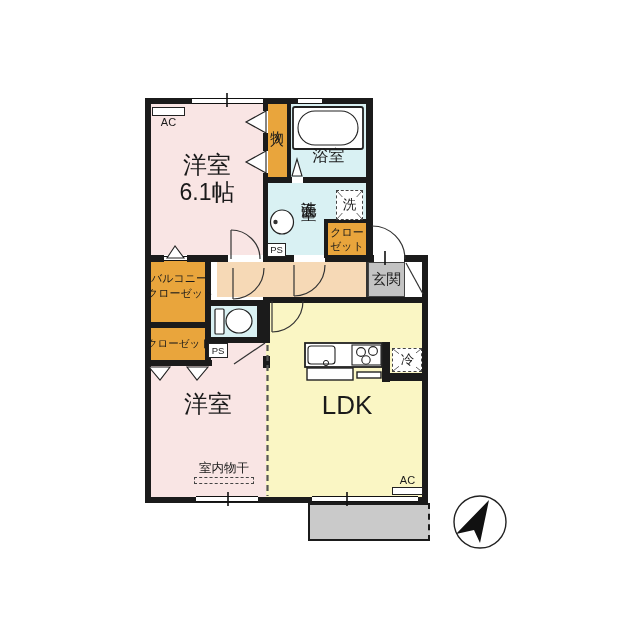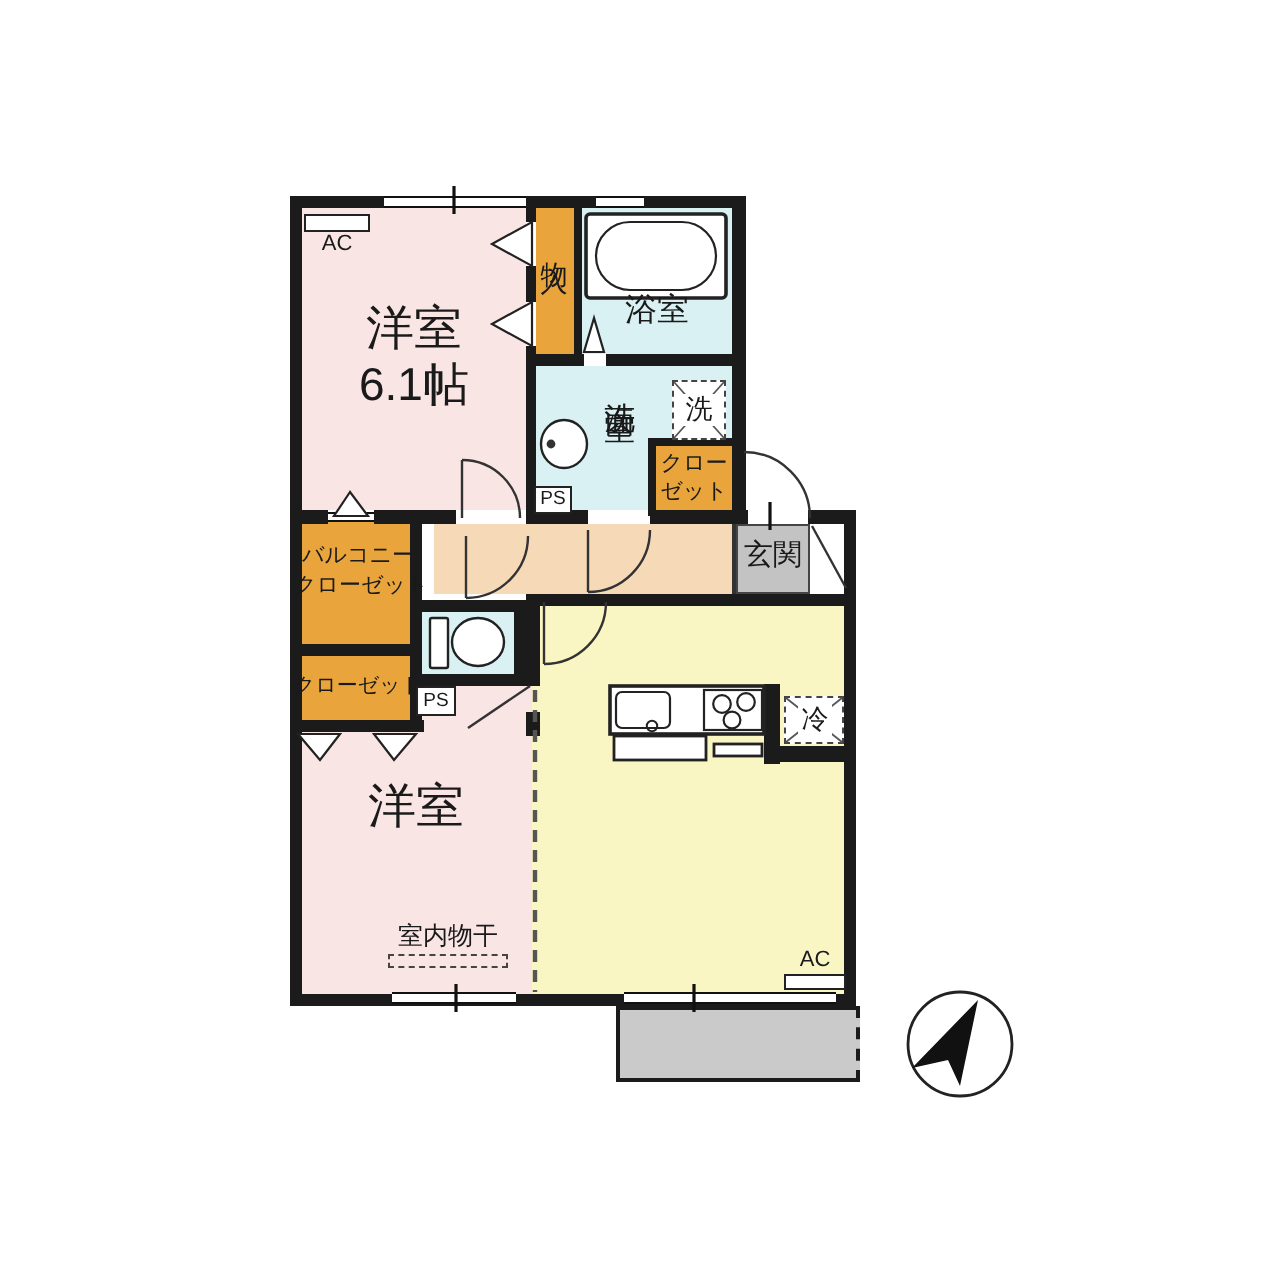--- a/index.html
+++ b/index.html
@@ -165,22 +165,23 @@
 
   <div class="lbl ctr" style="left:152px;top:116px;width:33px;font-size:11px;">AC</div>
   <div class="lbl ctr" style="left:147px;top:151px;width:120px;font-size:24px;">洋室</div>
   <div class="lbl ctr" style="left:147px;top:179px;width:120px;font-size:23px;">6.1帖</div>
   <div class="lbl vtext" style="left:269px;top:120px;height:50px;font-size:13.5px;">物入</div>
   <div class="lbl ctr" style="left:291px;top:147px;width:75px;font-size:16px;">浴室</div>
   <div class="lbl vtext" style="left:300px;top:189px;height:62px;font-size:15.5px;">洗面室</div>
   <div class="lbl ctr" style="left:341px;top:197px;width:17px;height:16px;font-size:13.5px;background:#fff;">洗</div>
   <div class="lbl ctr" style="left:326px;top:226px;width:42px;font-size:11px;">クロー</div>
   <div class="lbl ctr" style="left:326px;top:240px;width:42px;font-size:11px;">ゼット</div>
-  <div class="lbl ctr" style="left:368px;top:271px;width:37px;font-size:14.5px;font-family:Liberation Mono, monospace;">玄関</div>
+  <div class="lbl ctr" style="left:368px;top:271px;width:37px;font-size:14.5px;">玄関</div>
   <div class="lbl ctr" style="left:147px;top:272px;width:64px;font-size:11px;">バルコニー</div>
   <div class="lbl ctr" style="left:147px;top:287px;width:64px;font-size:11px;">クローゼット</div>
   <div class="lbl ctr" style="left:146px;top:337px;width:66px;font-size:10.5px;">クローゼット</div>
   <div class="lbl ctr" style="left:148px;top:390px;width:120px;font-size:24px;">洋室</div>
   <div class="lbl ctr" style="left:188px;top:461px;width:72px;font-size:12.5px;">室内物干</div>
+  <div class="lbl ctr" style="left:287px;top:391px;width:120px;font-size:26px;">LDK</div>
   <div class="lbl ctr" style="left:399px;top:352px;width:17px;height:16px;font-size:13.5px;background:#fff;">冷</div>
   <div class="lbl ctr" style="left:392px;top:474px;width:31px;font-size:11px;">AC</div>
 
 </div>
 
 </body></html>

